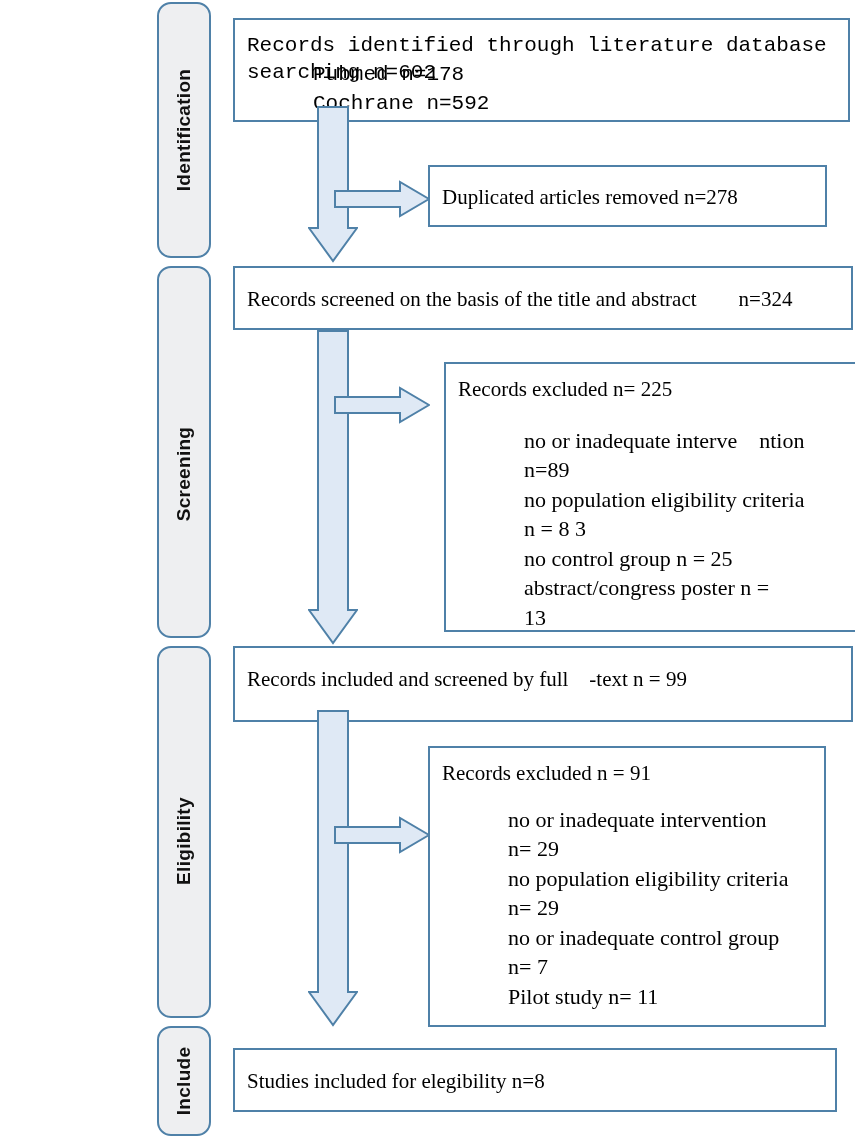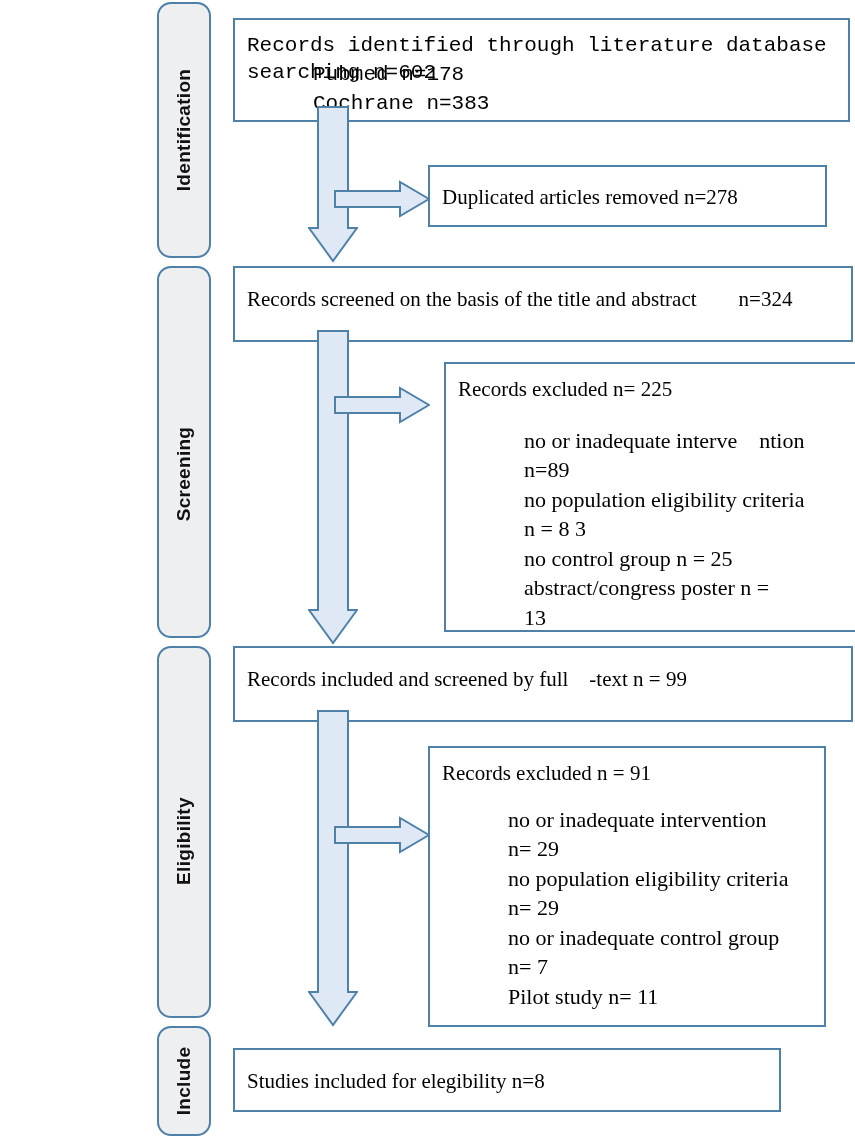--- a/index.html
+++ b/index.html
@@ -90,40 +90,40 @@
     <span class="stage-label" style="margin-top:18px;">Eligibility</span>
   </div>
 
   <div class="stage-pill" style="left:157px; top:1026px; width:54px; height:110px;">
     <span class="stage-label">Include</span>
   </div>
 
   <div class="node" style="left:233px; top:18px; width:617px; height:104px;font-family:Liberation Mono, monospace;">
     <div class="node-text" style="left:12px; top:12px;">Records identified through literature database searching n=602</div>
     <div class="node-text" style="left:78px; top:41px;">Pubmed n=178</div>
-    <div class="node-text" style="left:78px; top:70px;">Cochrane n=383</div>
+    <div class="node-text" style="left:78px; top:70px;">Cochrane n=592</div>
   </div>
 
   <div class="arrow-down" style="left:308px; top:106px; width:50px; height:158px;">
     <svg width="50" height="158" viewBox="0 0 50 158">
       <path class="arrow-shape" d="M 10,1 L 40,1 L 40,122 L 49,122 L 25,155 L 1,122 L 10,122 Z"></path>
     </svg>
   </div>
 
   <div class="arrow-right" style="left:334px; top:180px; width:96px; height:38px;">
     <svg width="96" height="38" viewBox="0 0 96 38">
       <path class="arrow-shape" d="M 1,11 L 66,11 L 66,2 L 95,19 L 66,36 L 66,27 L 1,27 Z"></path>
     </svg>
   </div>
 
   <div class="node" style="left:428px; top:165px; width:399px; height:62px;">
     <div class="node-text" style="left:12px; top:17px;">Duplicated articles removed n=278</div>
   </div>
 
-  <div class="node" style="left:233px; top:266px; width:620px; height:76px;">
+  <div class="node" style="left:233px; top:266px; width:620px; height:64px;">
     <div class="node-text" style="left:12px; top:18px;">Records screened on the basis of the title and abstract        n=324</div>
   </div>
 
   <div class="arrow-down" style="left:308px; top:330px; width:50px; height:316px;">
     <svg width="50" height="316" viewBox="0 0 50 316">
       <path class="arrow-shape" d="M 10,1 L 40,1 L 40,280 L 49,280 L 25,313 L 1,280 L 10,280 Z"></path>
     </svg>
   </div>
 
   <div class="arrow-right" style="left:334px; top:386px; width:96px; height:38px;">
@@ -163,17 +163,17 @@
     <div class="node-text" style="left:12px; top:12px;">Records excluded n = 91</div>
     <div class="node-text indent-block" style="left:78px; top:57px;">no or inadequate intervention
 n= 29
 no population eligibility criteria
 n= 29
 no or inadequate control group
 n= 7
 Pilot study n= 11</div>
   </div>
 
-  <div class="node" style="left:233px; top:1048px; width:548px; height:64px;">
+  <div class="node" style="left:233px; top:1048px; width:604px; height:64px;">
     <div class="node-text" style="left:12px; top:18px;">Studies included for elegibility n=8</div>
   </div>
 
 </div>
 
 </body></html>

